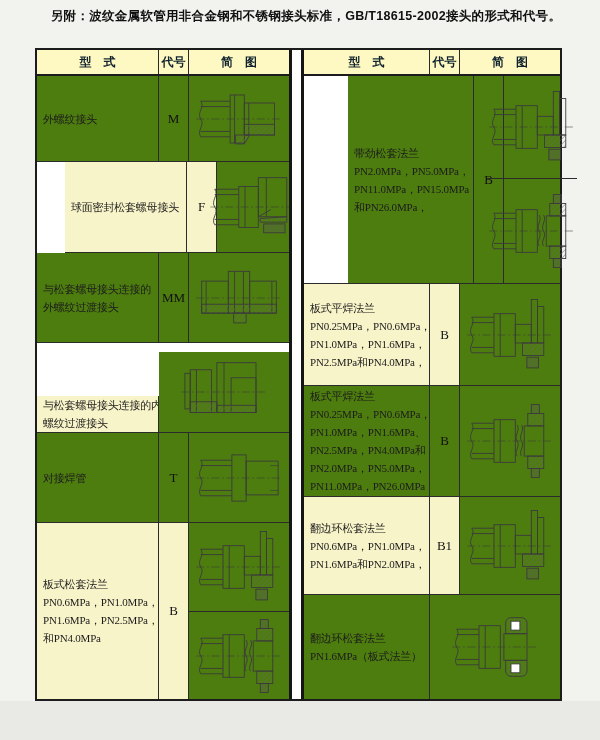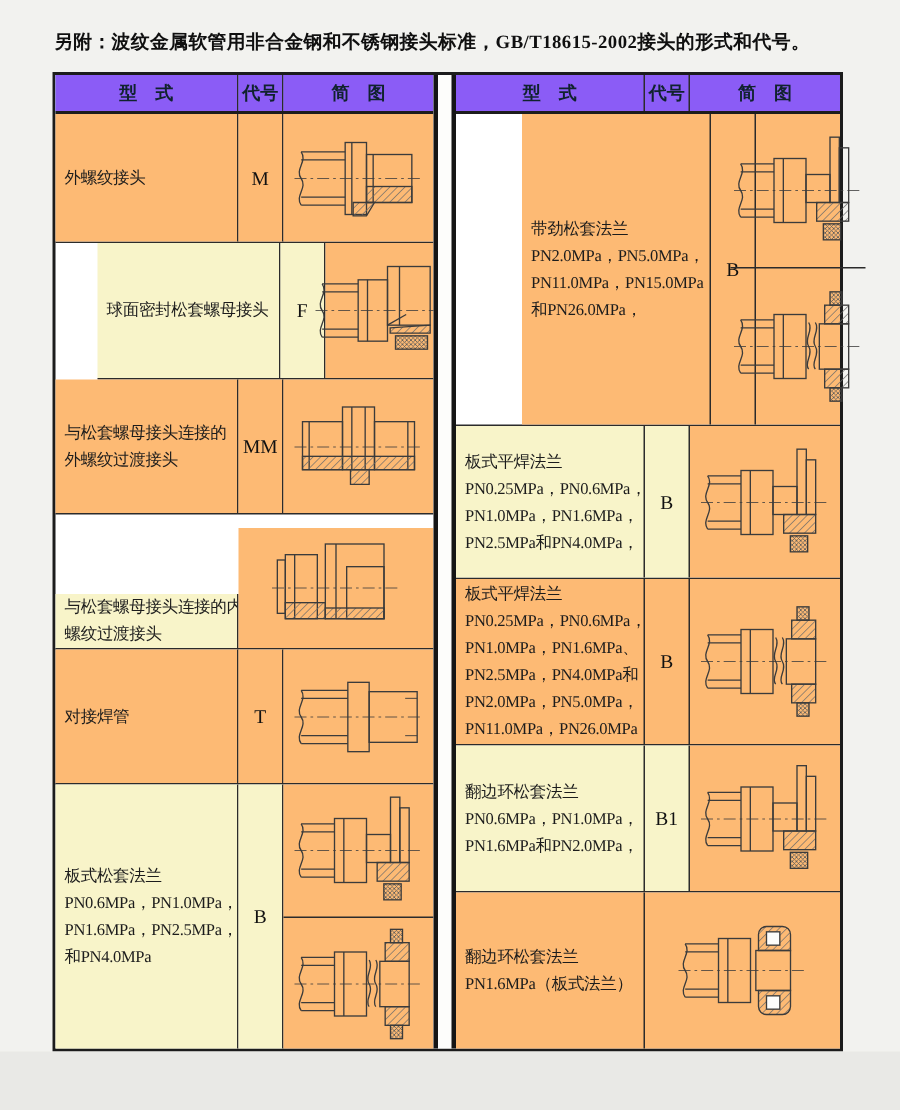--- a/index.html
+++ b/index.html
@@ -1,38 +1,38 @@
 <!DOCTYPE html>
 <html><head>
 <meta charset="utf-8">
 <style>
   html,body{margin:0;padding:0;background:#dadad8;}
   .page{position:relative;width:600px;height:740px;background:#f2f2ef;overflow:hidden;
         font-family:"Liberation Serif","DejaVu Serif",serif;}
-  .title{position:absolute;left:36px;top:20px;width:540px;
-         font-family:Liberation Serif, serif;
-         font-weight:bold;font-size:12.5px;color:#101010;letter-spacing:.3px;}
+  .title{position:absolute;left:36px;top:8px;width:540px;
+         font-family:Liberation Sans, sans-serif;
+         font-weight:bold;font-size:12.5px;color:#101010;letter-spacing:.3px;text-align:center;}
   .ftable{position:absolute;left:35px;top:48px;width:523px;height:649px;
           border:2px solid #1c1c1c;display:flex;background:#fff;}
   .half{display:flex;flex-direction:column;min-width:0;}
   .half.left{width:252px;}
   .half.right{flex:1;}
   .divider{width:9px;border-left:3px solid #151515;border-right:3px solid #151515;background:#fdfdfb;}
   .row{display:flex;border-bottom:1px solid #2b2b2b;min-height:0;}
   .row:last-child{border-bottom:none;}
   .row.header{height:24px;min-height:24px;background:#aad9f1;border-bottom:2px solid #1c1c1c;}
-  .cell{box-sizing:border-box;display:flex;align-items:center;min-width:0;background:#fdba74;}
+  .cell{box-sizing:border-box;display:flex;align-items:center;min-width:0;background:#4d7c0f;}
   .cell.type{width:122px;padding-left:6px;font-size:11px;line-height:18px;
              letter-spacing:-.2px;white-space:pre;color:#1c1c1c;
              border-right:1px solid #2b2b2b;overflow:hidden;}
   .half.right .cell.type{width:126px;}
   .cell.code{width:30px;justify-content:center;font-size:13px;color:#111;
              border-right:1px solid #2b2b2b;}
   .cell.diag{flex:1;justify-content:center;}
-  .row.header .cell{justify-content:center;padding:0;background:#8b5cf6;
+  .row.header .cell{justify-content:center;padding:0;background:#fef9c3;
        font-family:"Liberation Sans","DejaVu Sans",sans-serif;font-weight:bold;
        font-size:12px;color:#10222e;letter-spacing:0;white-space:pre;}
   .hl{background:#f8f4c9;}
   .dsplit{flex:1;display:flex;flex-direction:column;align-self:stretch;}
   .dsub{flex:1;display:flex;align-items:center;justify-content:center;}
   .dsub.first{border-bottom:1px solid #2b2b2b;flex:none;}
   .dwrap{display:flex;align-items:center;justify-content:center;}
   .dsvg{width:90px;height:80px;}
   .bottom-shade{position:absolute;left:0;right:0;top:701px;bottom:0;background:#e9e9e6;}
 </style>

